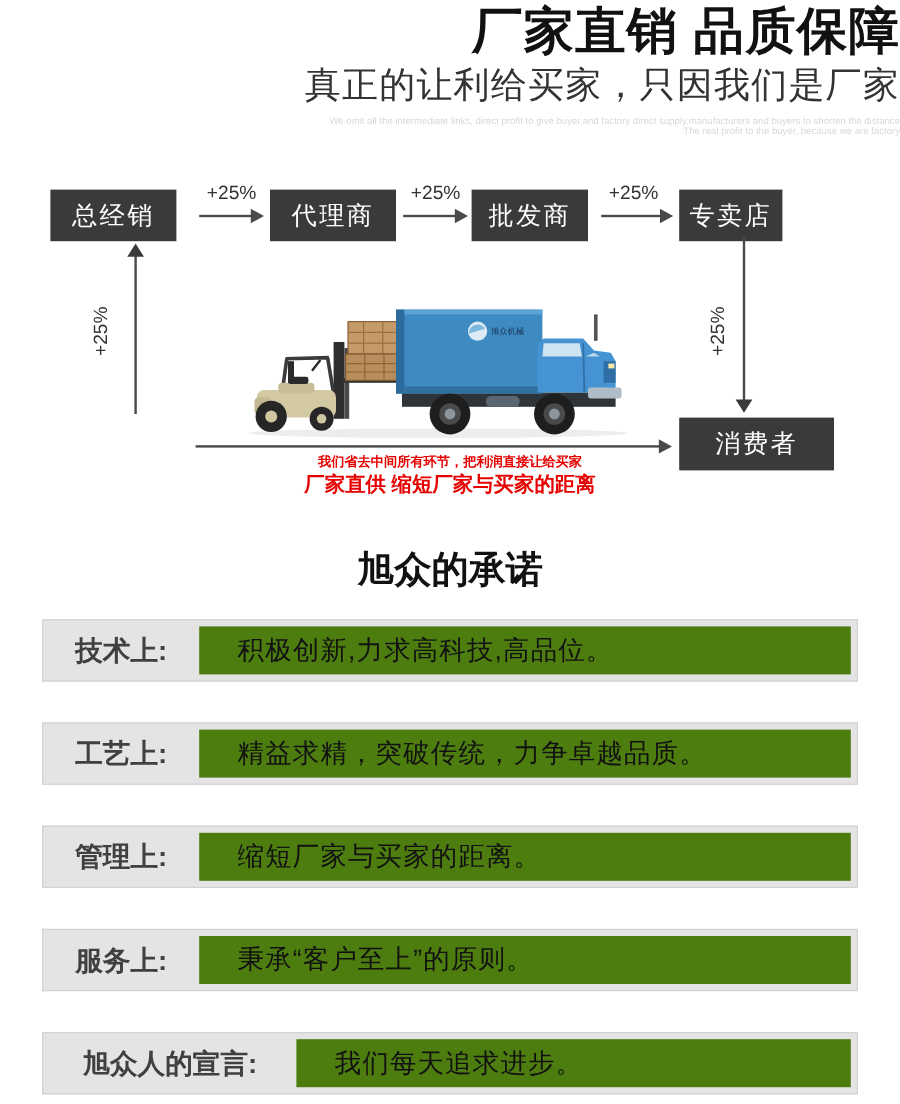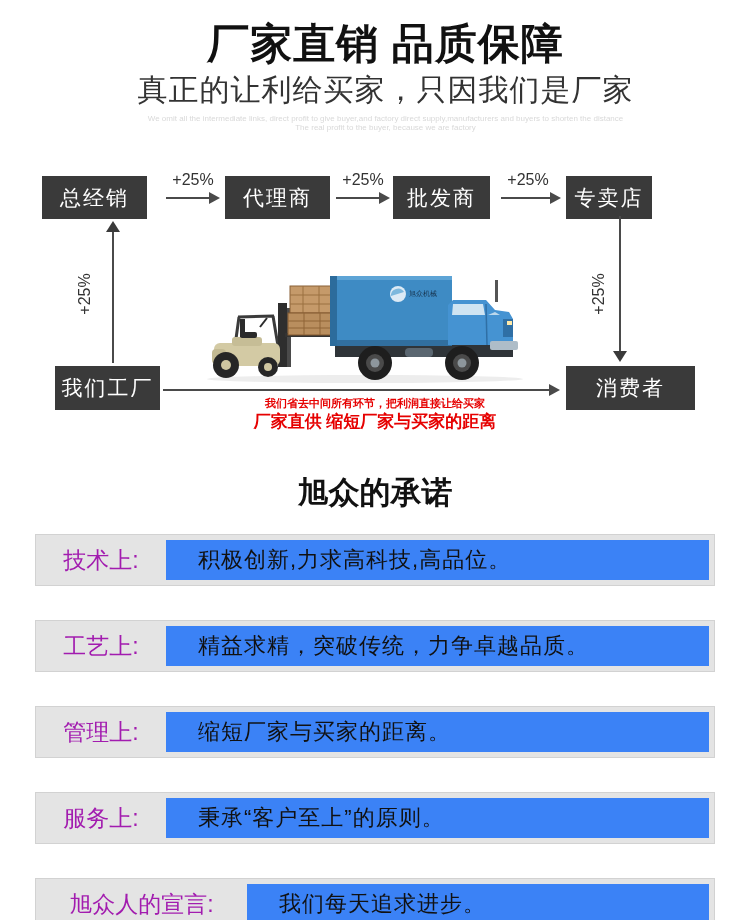--- a/index.html
+++ b/index.html
@@ -2,21 +2,21 @@
 <html><head>
 <meta charset="utf-8">
 <style>
   * { margin:0; padding:0; box-sizing:border-box; }
   html,body { background:#fff; }
   body {
     width:750px; height:920px; margin:0 auto; position:relative;
     font-family:"Liberation Sans", sans-serif; color:#1a1a1a; overflow:hidden;
   }
   
-  .header { text-align:center; padding-top:20px;margin-left:21px; }
+  .header { text-align:right; padding-top:2px;margin-left:21px; }
   .title { font-size:42px; font-weight:bold; color:#111; line-height:48px; letter-spacing:1px; }
   .subtitle { font-size:30px; font-weight:400; color:#333; line-height:34px; margin-top:5px; letter-spacing:1px; }
   .fineprint { margin-top:7px; font-size:8px; line-height:9px; color:#d9d9d9; }
   
   .diagram { position:relative; height:300px; margin-top:21px; }
   .chain-box {
     position:absolute; height:43px; background:#3a3a3a; color:#fff;
     font-size:21px; display:flex; align-items:center; justify-content:center;
     letter-spacing:2px;
   }
@@ -59,25 +59,25 @@
   .caption-line2 { font-size:17px; line-height:17px; }
   
   .promise-title { text-align:center; font-size:31px; font-weight:bold; color:#111; margin-top:23px; line-height:34px; }
   .promise-rows { margin-top:24px; }
   .prow {
     margin:0 35px 34px 35px; height:52px; background:#e4e4e4;
     border:1px solid #d2d2d2; display:flex; align-items:stretch;
   }
   .prow-label {
     width:130px; flex:0 0 130px; display:flex; align-items:center; justify-content:center;
-    font-size:23px; font-weight:normal; color:#a21caf;
+    font-size:23px; font-weight:bold; color:#404040;
   }
   .prow.wide .prow-label { width:211px; flex:0 0 211px; }
   .prow-text {
-    flex:1; background:#3b82f6; margin:5px 5px 5px 0; display:flex; align-items:center;
+    flex:1; background:#4d7c0f; margin:5px 5px 5px 0; display:flex; align-items:center;
     padding-left:32px; font-size:22px; color:#111; letter-spacing:1px;
   }
 </style>
 </head>
 <body>
 
 <div class="header">
   <div class="title">厂家直销 品质保障</div>
   <div class="subtitle">真正的让利给买家，只因我们是厂家</div>
   <div class="fineprint">
@@ -98,21 +98,20 @@
   <div class="vpct vpct-left">+25%</div>
   <div class="vpct vpct-right">+25%</div>
 
   <div class="harrow harrow-1"></div>
   <div class="harrow harrow-2"></div>
   <div class="harrow harrow-3"></div>
   <div class="varrow varrow-up"></div>
   <div class="varrow varrow-down"></div>
   <div class="harrow harrow-long"></div>
 
-  <div class="chain-box box-factory">我们工厂</div>
   <div class="chain-box box-consumer">消费者</div>
 
   <svg class="truck-svg" viewBox="0 0 340 130">
     <ellipse cx="175" cy="126" rx="158" ry="4" fill="#ededed"></ellipse>
 
     <g>
       <path d="M48,64 L84,63 M49,64 L45,93 M83,63 L88,93" stroke="#3b3b3b" stroke-width="3" fill="none"></path>
       <rect x="88" y="50" width="9" height="64" fill="#2e2e2e"></rect>
       <rect x="97" y="55" width="4" height="59" fill="#4a4a4a"></rect>
       <rect x="95" y="80" width="52" height="4" fill="#333333"></rect>

